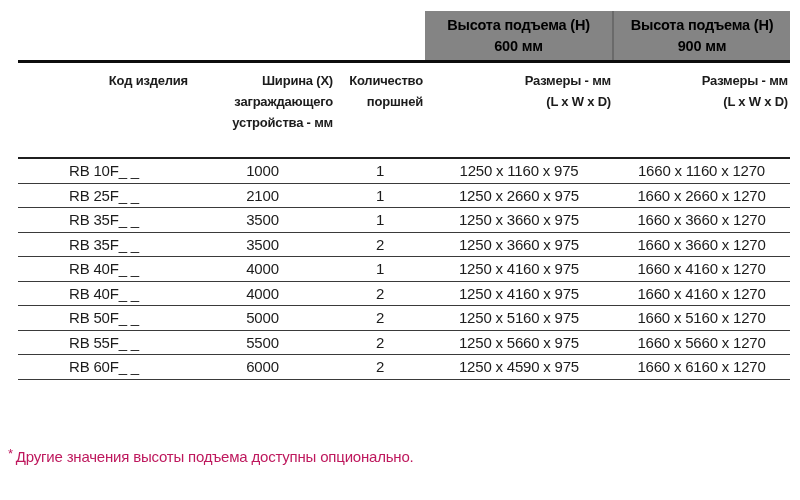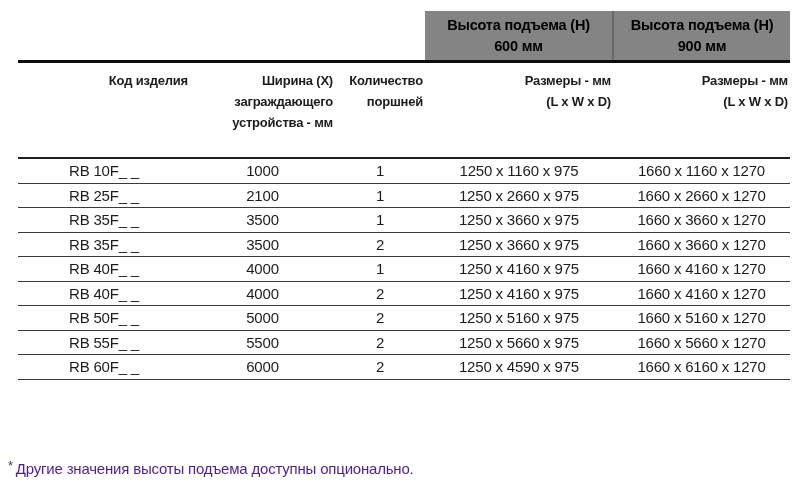--- a/index.html
+++ b/index.html
@@ -64,24 +64,24 @@
     font-size: 15px;
     text-align: center;
     vertical-align: middle;
     padding: 0 2px;
     letter-spacing: -0.2px;
     white-space: nowrap;
   }
   .footnote {
     position: absolute;
     left: 8px;
-    top: 458px;
+    top: 446px;
     font-size: 15px;
     letter-spacing: -0.2px;
-    color: #4c1d95;
+    color: #be185d;
   }
   .footnote .star {
     vertical-align: 4px;
     font-size: 13px;
     margin-right: 3px;
   }
 </style>
 </head>
 <body>
 

